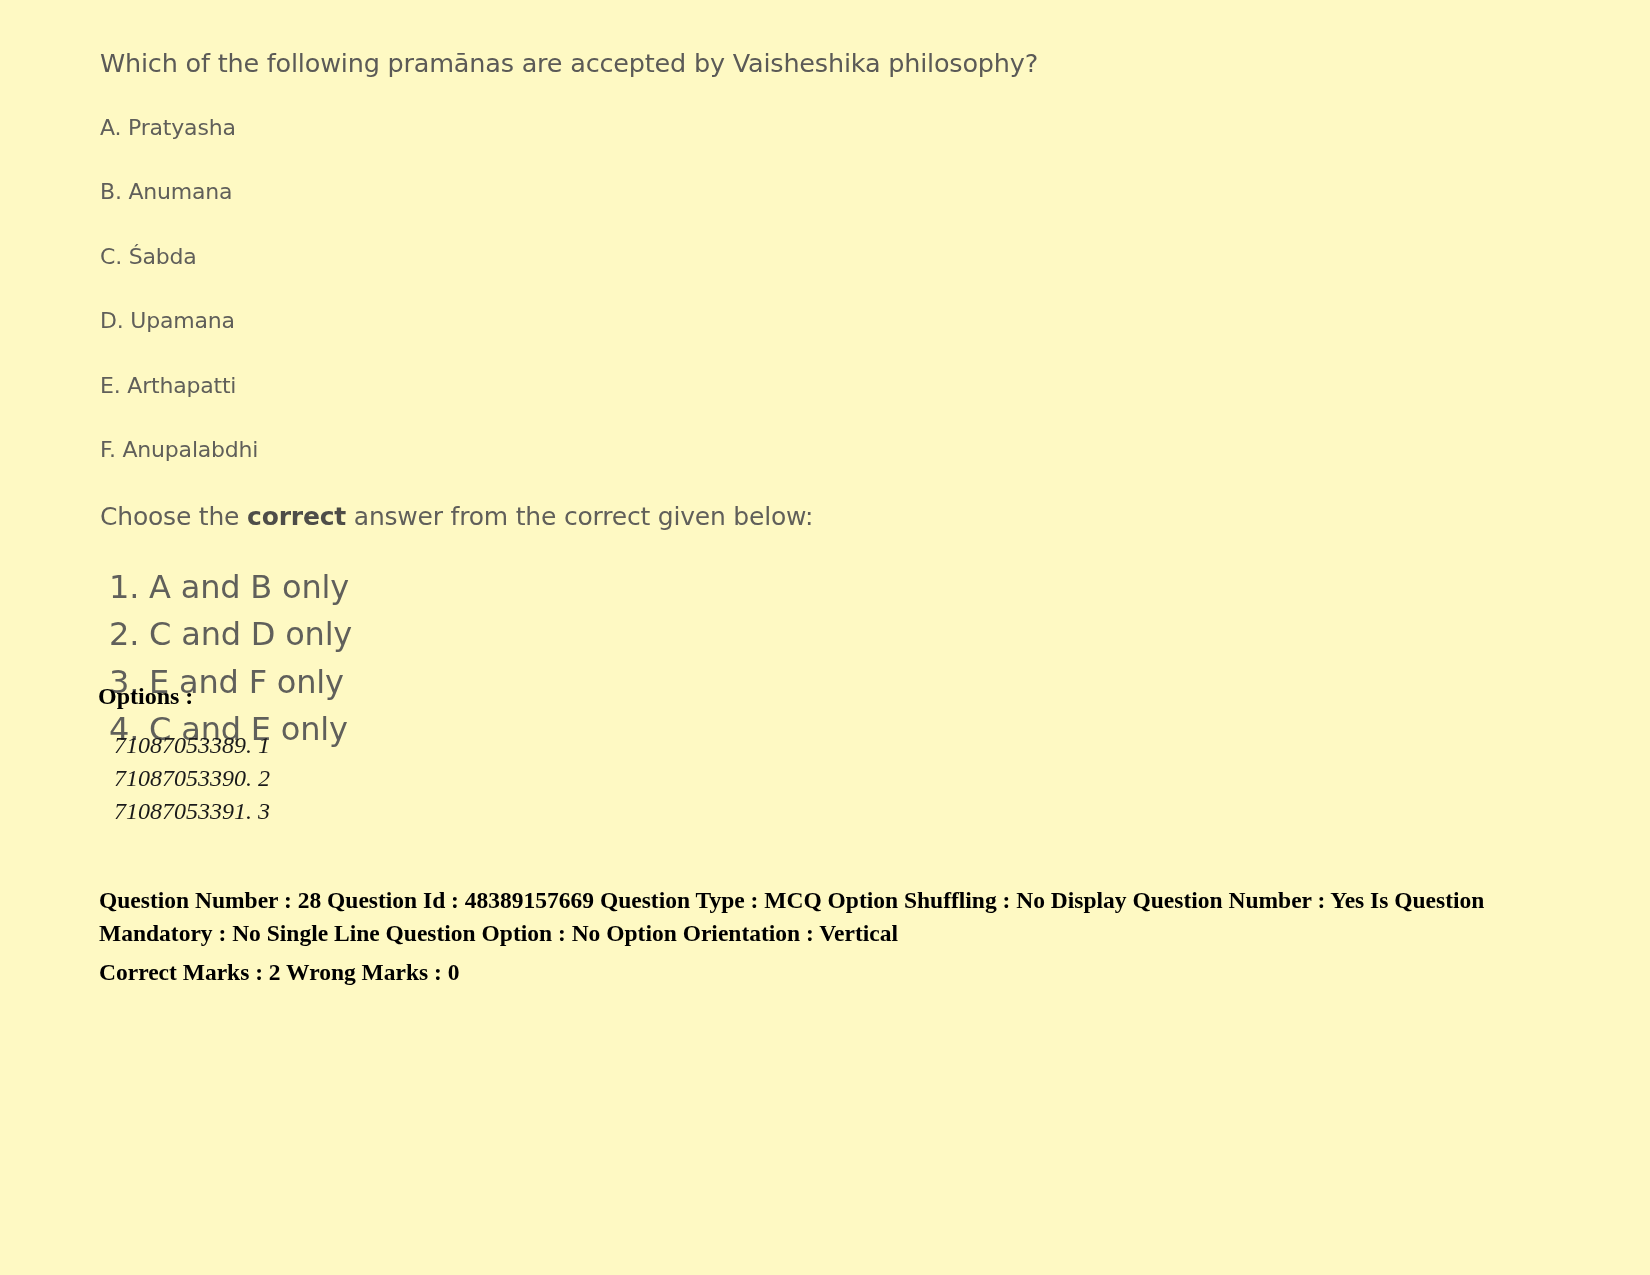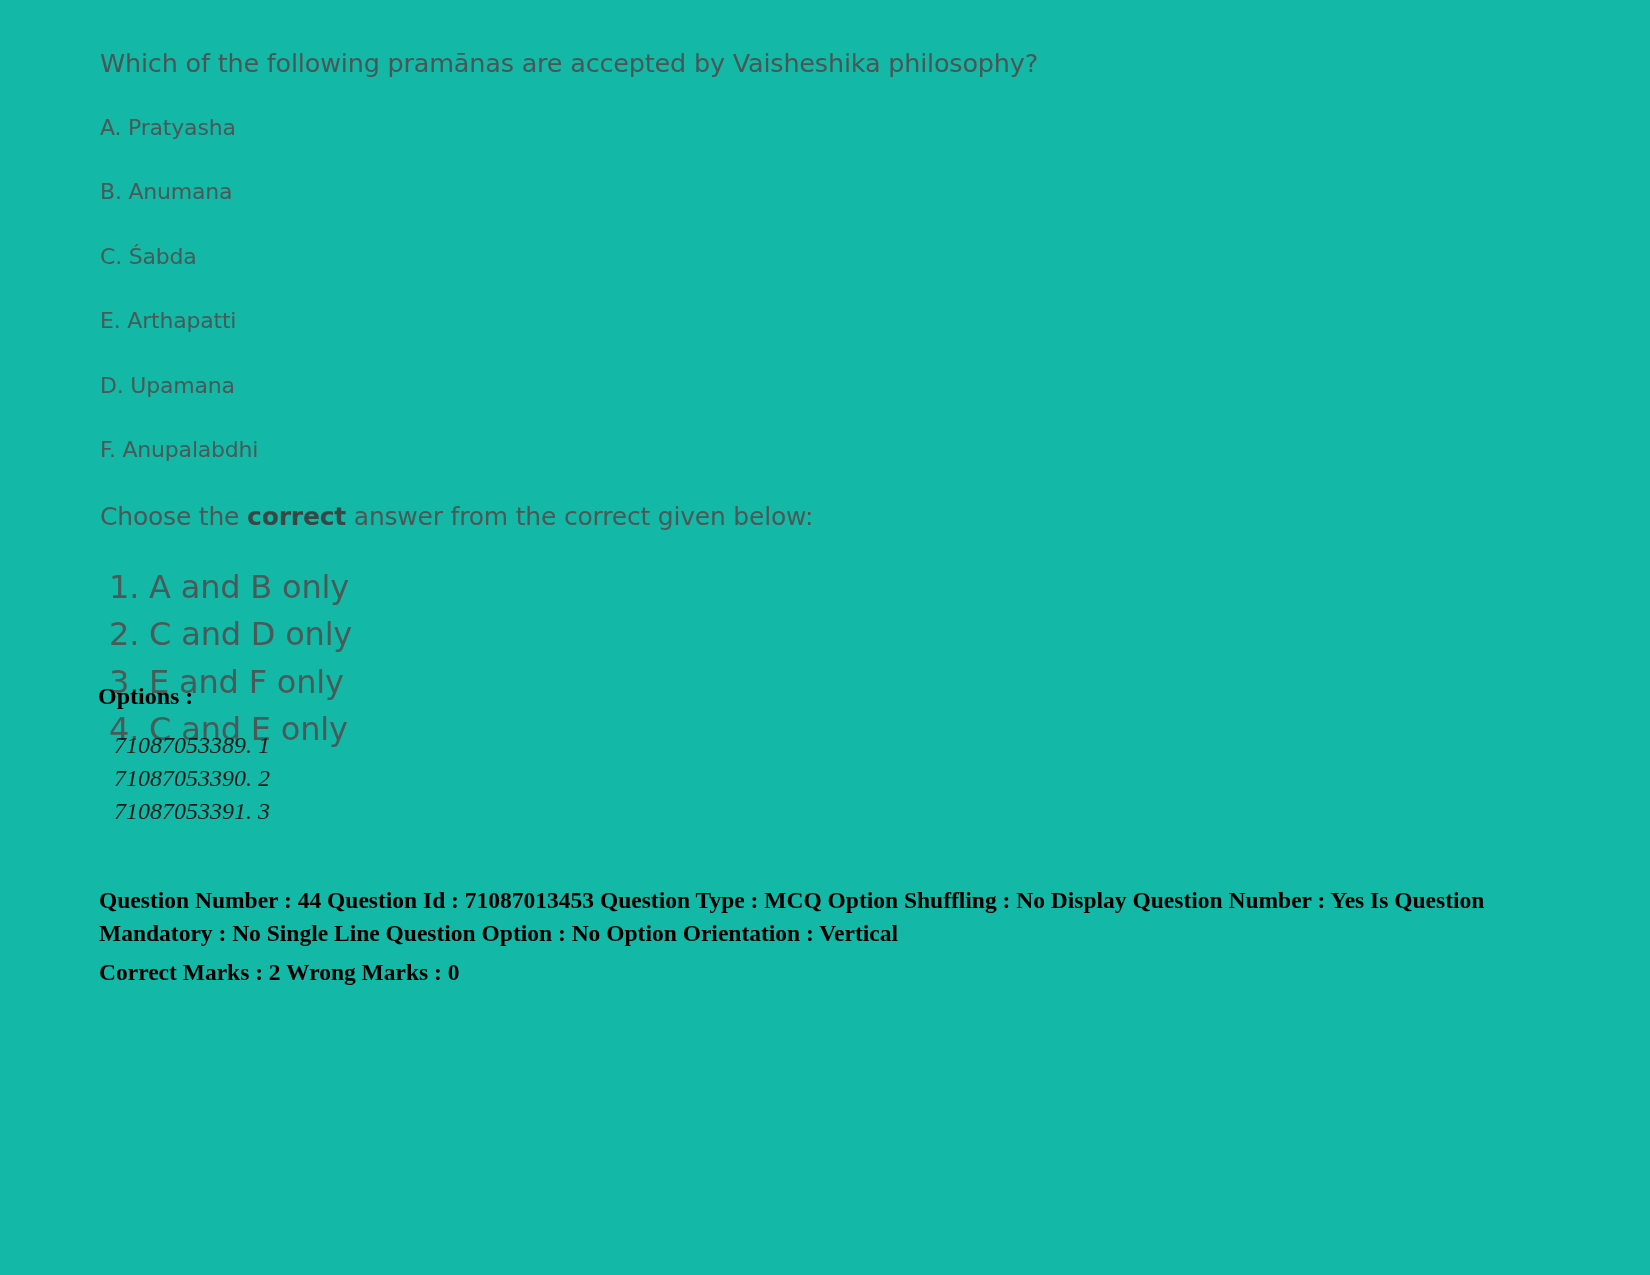--- a/index.html
+++ b/index.html
@@ -13,21 +13,21 @@
     position: relative;
     overflow: hidden;
     font-family: "Liberation Sans", sans-serif;
   }
 
   .page {
     position: absolute;
     left: 0; top: 0;
     width: 1650px;
     height: 1275px;
-    background: #14b8a6;
+    background: #fef9c3;
   }
 
   
   .scan {
     position: absolute;
     left: 100px;
     top: 48px;
     width: 1420px;
     color: #4a4a4a;
     font-family: "DejaVu Sans", sans-serif;
@@ -121,22 +121,22 @@
 
 <div class="page">
 
   <div class="scan">
 
     <p class="qtext">Which of the following pramānas are accepted by Vaisheshika philosophy?</p>
 
     <p class="item">A. Pratyasha</p>
     <p class="item">B. Anumana</p>
     <p class="item">C. Śabda</p>
+    <p class="item">D. Upamana</p>
     <p class="item">E. Arthapatti</p>
-    <p class="item">D. Upamana</p>
     <p class="item">F. Anupalabdhi</p>
 
     <p class="choose"><span>Choose the </span><b>correct</b><span> answer from the correct given below:</span></p>
 
     <ul class="num-list">
       <li>1. A and B only</li>
       <li>2. C and D only</li>
       <li>3. E and F only</li>
       <li>4. C and E only</li>
     </ul>
@@ -146,17 +146,17 @@
   <div class="serif-block">
     <p class="opt-label">Options :</p>
     <ul class="opt-list">
       <li>71087053389. 1</li>
       <li>71087053390. 2</li>
       <li>71087053391. 3</li>
     </ul>
   </div>
 
   <div class="meta">
-    <p>Question Number : 44 Question Id : 71087013453 Question Type : MCQ Option Shuffling : No Display Question Number : Yes Is Question Mandatory : No Single Line Question Option : No Option Orientation : Vertical</p>
+    <p>Question Number : 28 Question Id : 48389157669 Question Type : MCQ Option Shuffling : No Display Question Number : Yes Is Question Mandatory : No Single Line Question Option : No Option Orientation : Vertical</p>
     <p class="marks">Correct Marks : 2 Wrong Marks : 0</p>
   </div>
 
 </div>
 
 </body></html>

